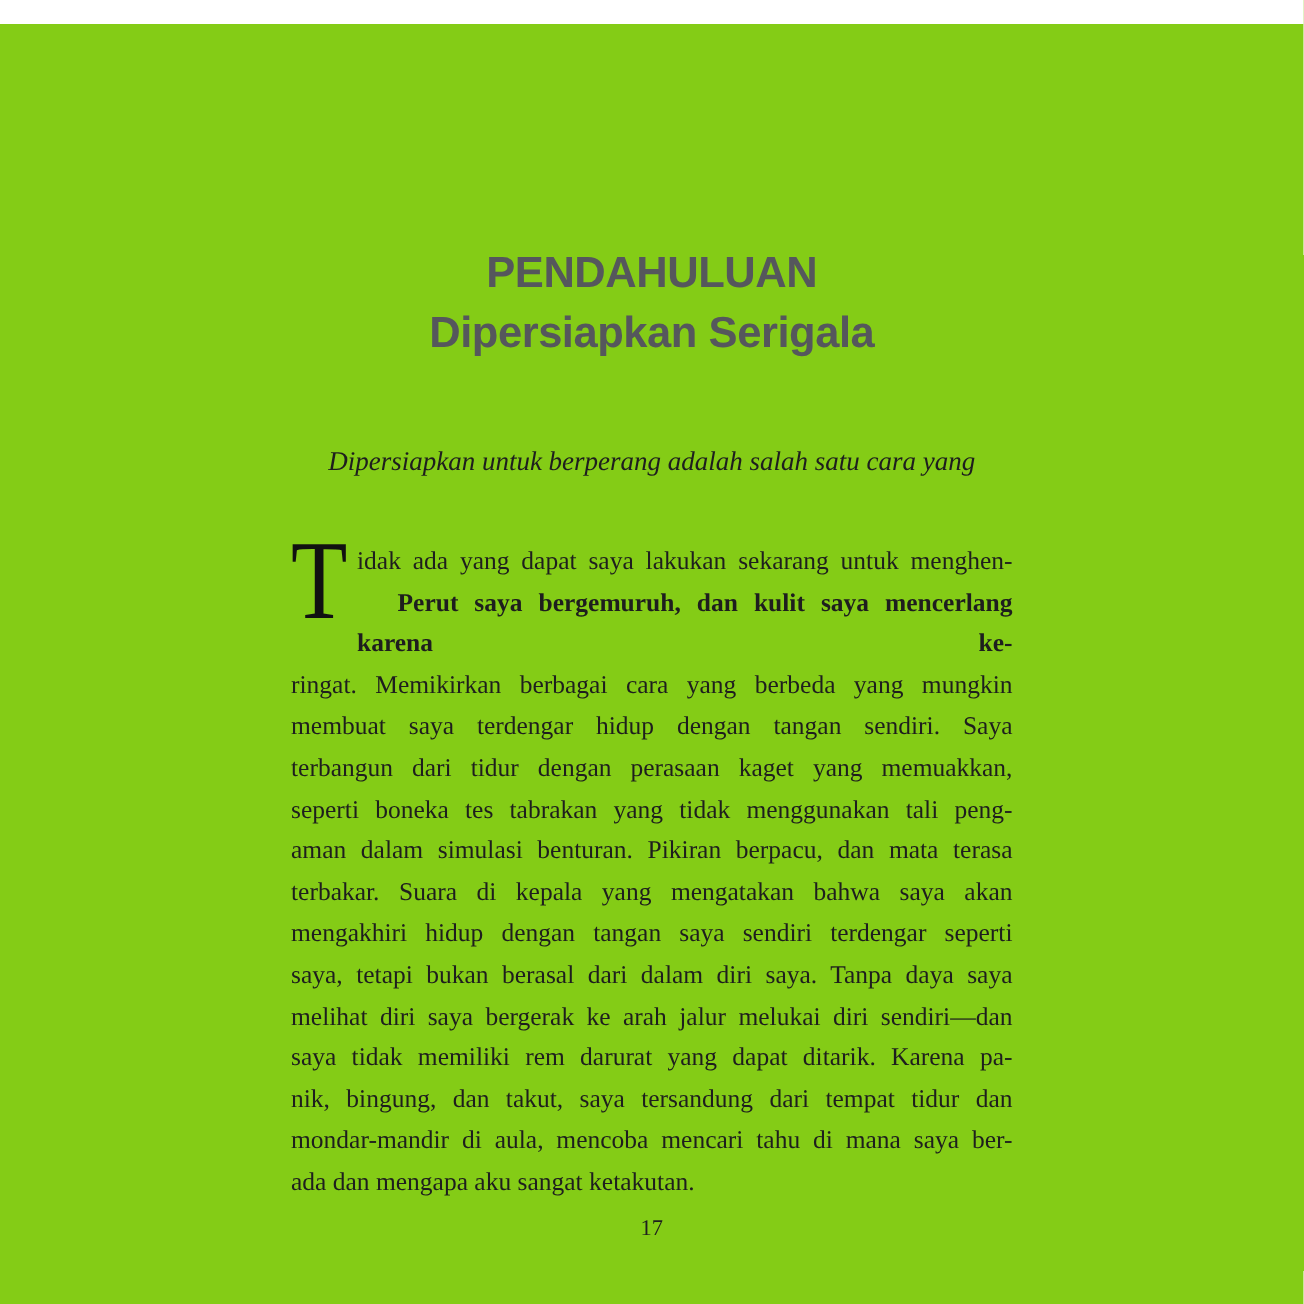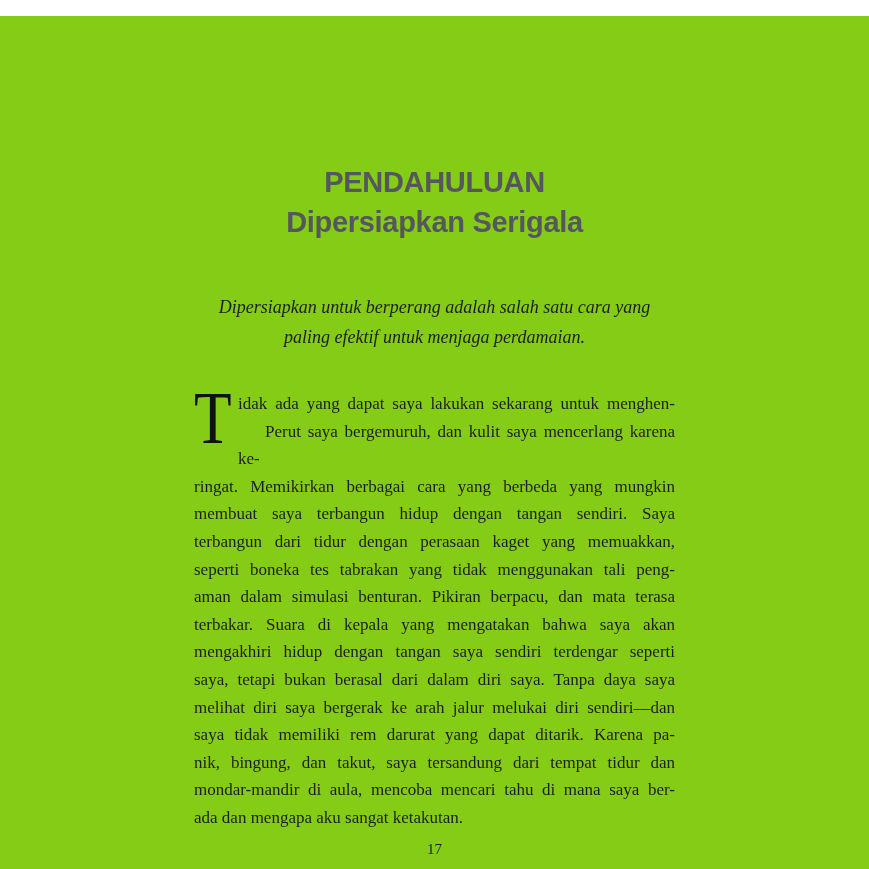--- a/index.html
+++ b/index.html
@@ -63,20 +63,21 @@
     text-align: justify;
     text-align-last: justify;
     -moz-text-align-last: justify;
   }
   .line.last {
     text-align-last: left;
     -moz-text-align-last: left;
   }
   .para-indent .line:first-child {
     text-indent: 27px;
+    font-weight: bold;
   }
   .epigraph .line,
   .epigraph .line.last {
     text-align: center;
     text-align-last: center;
     -moz-text-align-last: center;
   }
   .folio {
     margin-top: 9px;
     text-align: center;
@@ -89,36 +90,35 @@
 
 <div class="page">
   <div class="text-block">
 
     <h1 class="kicker">PENDAHULUAN</h1>
 
     <h2 class="title">Dipersiapkan Serigala</h2>
 
     <div class="epigraph">
         <div class="line">Dipersiapkan untuk berperang adalah salah satu cara yang</div>
-        <div class="line last">paling efektif untuk menjaga perdamaian.</div>
       </div>
 
     <div class="body-text">
 
       <div class="paragraph para-first">
         <span class="dropcap">T</span>
         <div class="lines">
             <div class="line">idak ada yang dapat saya lakukan sekarang untuk menghen-</div>
           </div>
       </div>
 
       <div class="paragraph para-indent">
           <div class="line">Perut saya bergemuruh, dan kulit saya mencerlang karena ke-</div>
           <div class="line">ringat. Memikirkan berbagai cara yang berbeda yang mungkin</div>
-          <div class="line">membuat saya terbangun hidup dengan tangan sendiri. Saya</div>
+          <div class="line">membuat saya terdengar hidup dengan tangan sendiri. Saya</div>
           <div class="line">terbangun dari tidur dengan perasaan kaget yang memuakkan,</div>
           <div class="line">seperti boneka tes tabrakan yang tidak menggunakan tali peng-</div>
           <div class="line">aman dalam simulasi benturan. Pikiran berpacu, dan mata terasa</div>
           <div class="line">terbakar. Suara di kepala yang mengatakan bahwa saya akan</div>
           <div class="line">mengakhiri hidup dengan tangan saya sendiri terdengar seperti</div>
           <div class="line">saya, tetapi bukan berasal dari dalam diri saya. Tanpa daya saya</div>
           <div class="line">melihat diri saya bergerak ke arah jalur melukai diri sendiri—dan</div>
           <div class="line">saya tidak memiliki rem darurat yang dapat ditarik. Karena pa-</div>
           <div class="line">nik, bingung, dan takut, saya tersandung dari tempat tidur dan</div>
           <div class="line">mondar-mandir di aula, mencoba mencari tahu di mana saya ber-</div>

